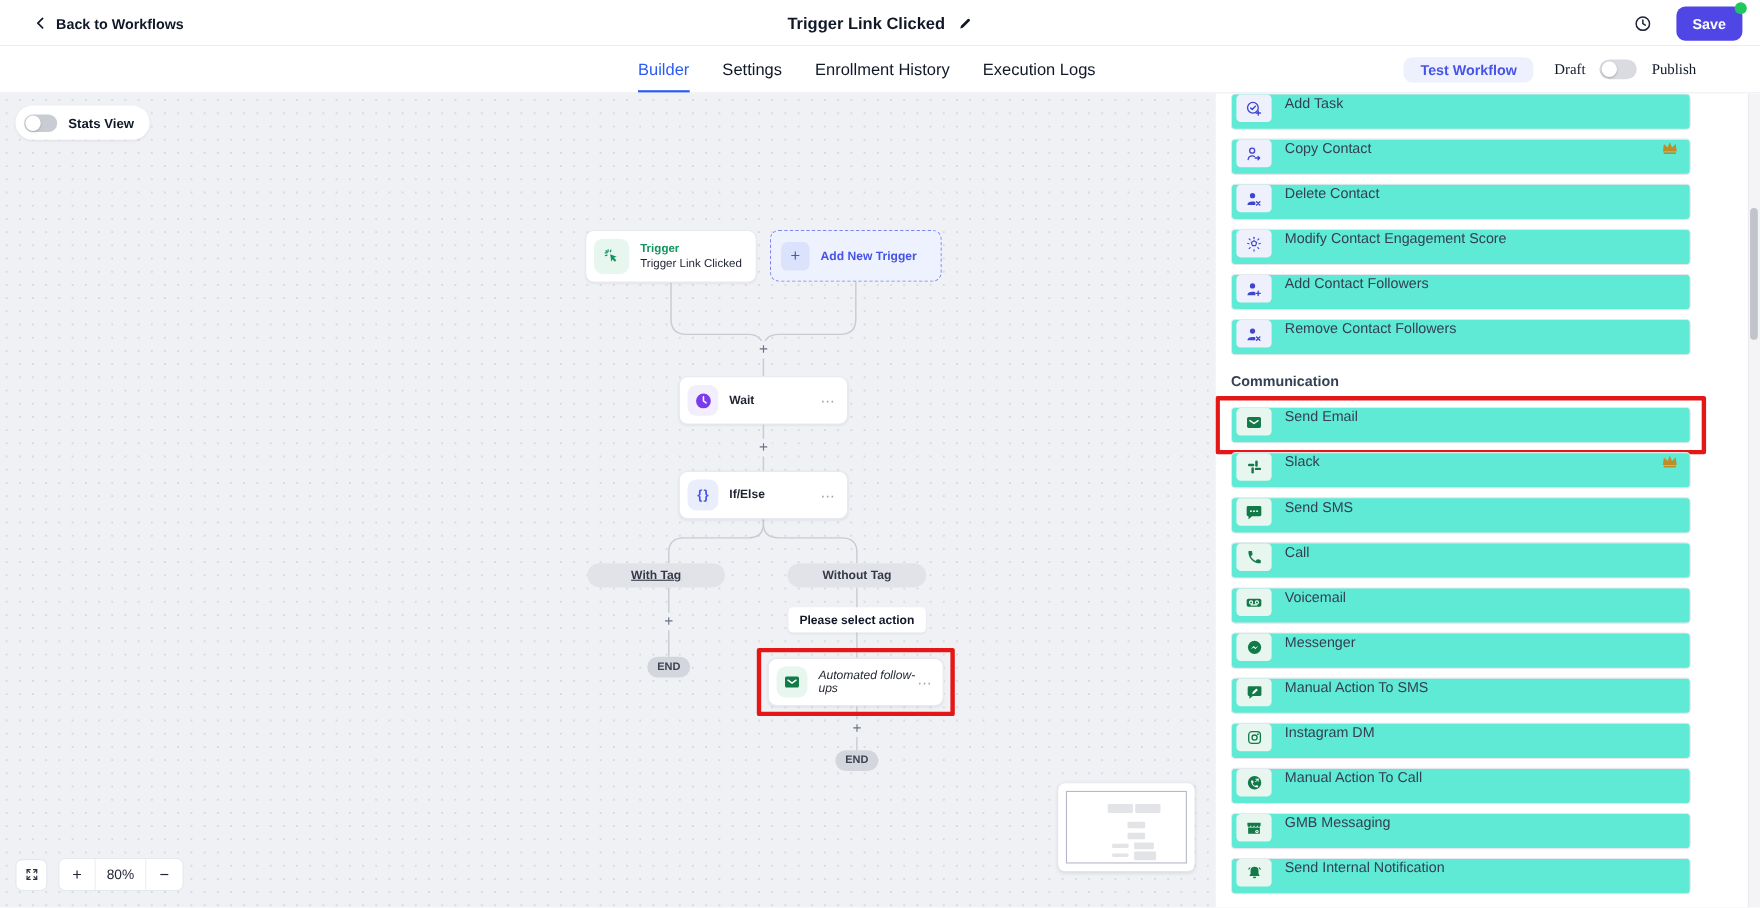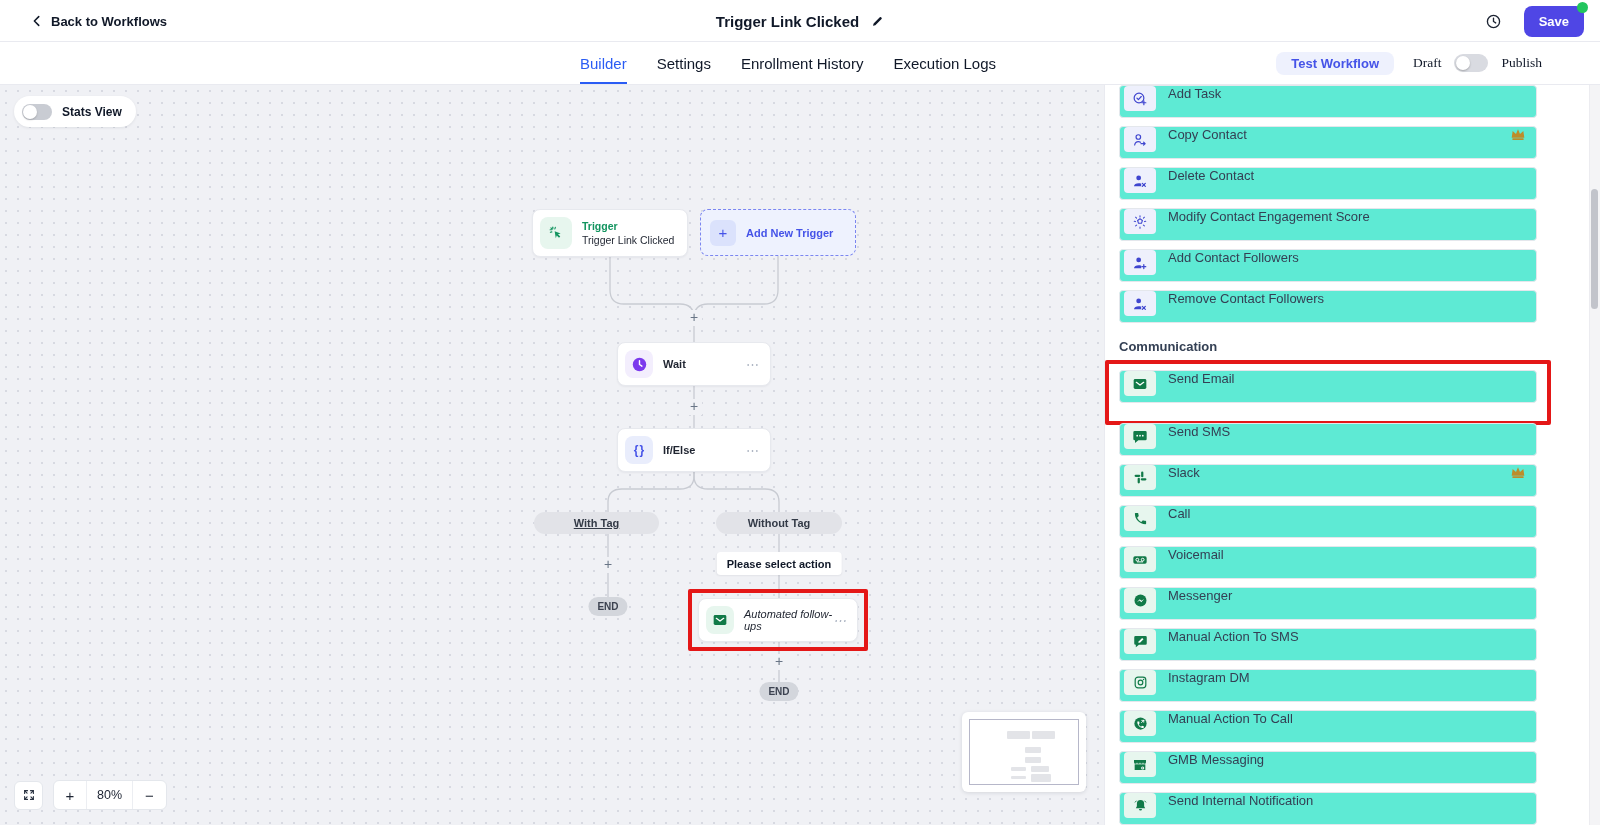--- a/index.html
+++ b/index.html
@@ -89,21 +89,21 @@
 
   
   .action-row { height: 33px; border: 1px solid #e4e7ec; border-radius: 4px; background: #5eead4; display: flex; align-items: flex-start; margin-bottom: 8px; cursor: pointer; }
   .action-row .aicon { width: 32px; height: 25px; border-radius: 4px; margin-left: 4px; display: flex; align-items: center; justify-content: center; flex: 0 0 auto; }
   .aicon.indigo { background: #eef0fc; color: #3f45cf; }
   .aicon.green { background: #e7f6ee; color: #117a48; }
   .action-row .alabel { margin-left: 12px; font-size: 13px; color: #344054; }
   .action-row .crown { margin-left: auto; margin-right: 10px; display: flex; }
   .section-title { font-size: 13px; font-weight: 700; color: #344054; margin: 16px 0 16px 0; }
   .red-frame-sidebar { border: 4px solid #e41717; border-radius: 2px; margin: -10px -14px -2px -14px; padding: 6px 10px; }
-  .red-frame-sidebar .action-row { margin-bottom: 12px; }
+  .red-frame-sidebar .action-row { margin-bottom: 0; }
 
   .scrollbar { position: absolute; right: 0; top: 0; width: 11px; height: 740px; background: #f4f4f6; border-left: 1px solid #ececf0; }
   .scroll-thumb { position: absolute; right: 2px; top: 104px; width: 7px; height: 120px; border-radius: 4px; background: #c2c4cb; cursor: pointer; }
 
   .ic { display: inline-flex; }
 </style>
 </head>
 <body>
 
 <header class="topbar">
@@ -378,50 +378,50 @@
               <rect x="2.5" y="4.5" width="19" height="15" rx="2.2" fill="currentColor"></rect>
               <path d="M6.5 9.5l5.5 4 5.5-4" fill="none" stroke="#fff" stroke-width="2" stroke-linecap="round" stroke-linejoin="round"></path>
             </svg>
         </div>
         <span class="alabel">Send Email</span>
       </div>
     </div>
 
     <div class="action-row">
       <div class="aicon green">
-        <svg width="16" height="16" viewBox="0 0 24 24">
-            <path d="M4 3h16a2 2 0 0 1 2 2v10a2 2 0 0 1-2 2H9.5L4.5 21v-4H4a2 2 0 0 1-2-2V5a2 2 0 0 1 2-2z" fill="currentColor"></path>
-            <circle cx="7.8" cy="10" r="1.3" fill="#fff"></circle>
-            <circle cx="12" cy="10" r="1.3" fill="#fff"></circle>
-            <circle cx="16.2" cy="10" r="1.3" fill="#fff"></circle>
-          </svg>
-      </div>
-      <span class="alabel">Send SMS</span>
-    </div>
-
-    <div class="action-row">
-      <div class="aicon green">
         <svg width="15" height="15" viewBox="0 0 24 24" fill="currentColor">
             <rect x="13" y="2.5" width="3.6" height="9.2" rx="1.8"></rect>
             <rect x="7.4" y="12.3" width="3.6" height="9.2" rx="1.8"></rect>
             <rect x="2.5" y="7.4" width="9.2" height="3.6" rx="1.8"></rect>
             <rect x="12.3" y="13" width="9.2" height="3.6" rx="1.8"></rect>
           </svg>
       </div>
       <span class="alabel">Slack</span>
       <span class="crown">
         <svg width="16" height="14" viewBox="0 0 24 20">
             <path d="M2.5 15.5L4 5.5l5 4.5L12 3l3 7 5-4.5 1.5 10z" fill="#bd8d2a"></path>
             <rect x="3.5" y="16.5" width="17" height="2.4" rx="0.7" fill="#bd8d2a"></rect>
           </svg>
       </span>
     </div>
 
     <div class="action-row">
       <div class="aicon green">
+        <svg width="16" height="16" viewBox="0 0 24 24">
+            <path d="M4 3h16a2 2 0 0 1 2 2v10a2 2 0 0 1-2 2H9.5L4.5 21v-4H4a2 2 0 0 1-2-2V5a2 2 0 0 1 2-2z" fill="currentColor"></path>
+            <circle cx="7.8" cy="10" r="1.3" fill="#fff"></circle>
+            <circle cx="12" cy="10" r="1.3" fill="#fff"></circle>
+            <circle cx="16.2" cy="10" r="1.3" fill="#fff"></circle>
+          </svg>
+      </div>
+      <span class="alabel">Send SMS</span>
+    </div>
+
+    <div class="action-row">
+      <div class="aicon green">
         <svg width="15" height="15" viewBox="0 0 24 24">
             <path d="M6.6 10.8c1.5 2.9 3.8 5.2 6.7 6.7l2.2-2.2c.3-.3.7-.4 1-.2 1.1.4 2.3.6 3.5.6.6 0 1 .4 1 1V20c0 .6-.4 1-1 1C10.6 21 3 13.4 3 4c0-.6.4-1 1-1h3.5c.6 0 1 .4 1 1 0 1.2.2 2.4.6 3.5.1.3 0 .7-.2 1l-2.3 2.3z" fill="currentColor"></path>
           </svg>
       </div>
       <span class="alabel">Call</span>
     </div>
 
     <div class="action-row">
       <div class="aicon green">
         <svg width="16" height="16" viewBox="0 0 24 24">

